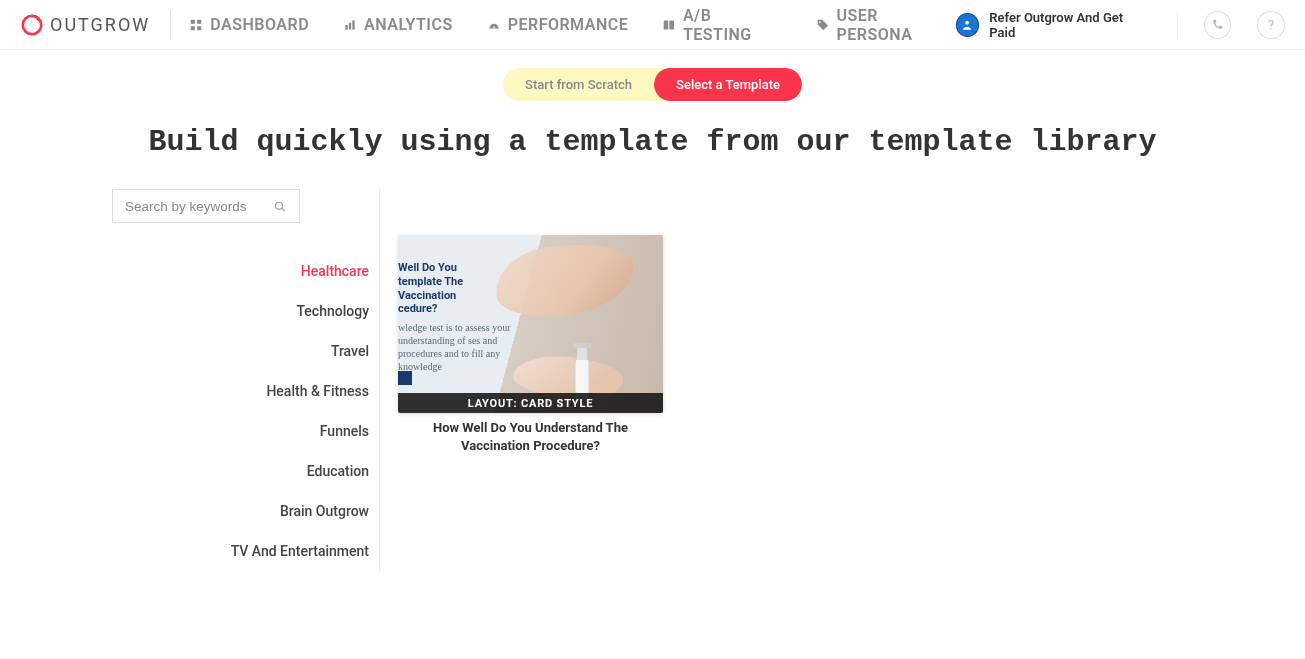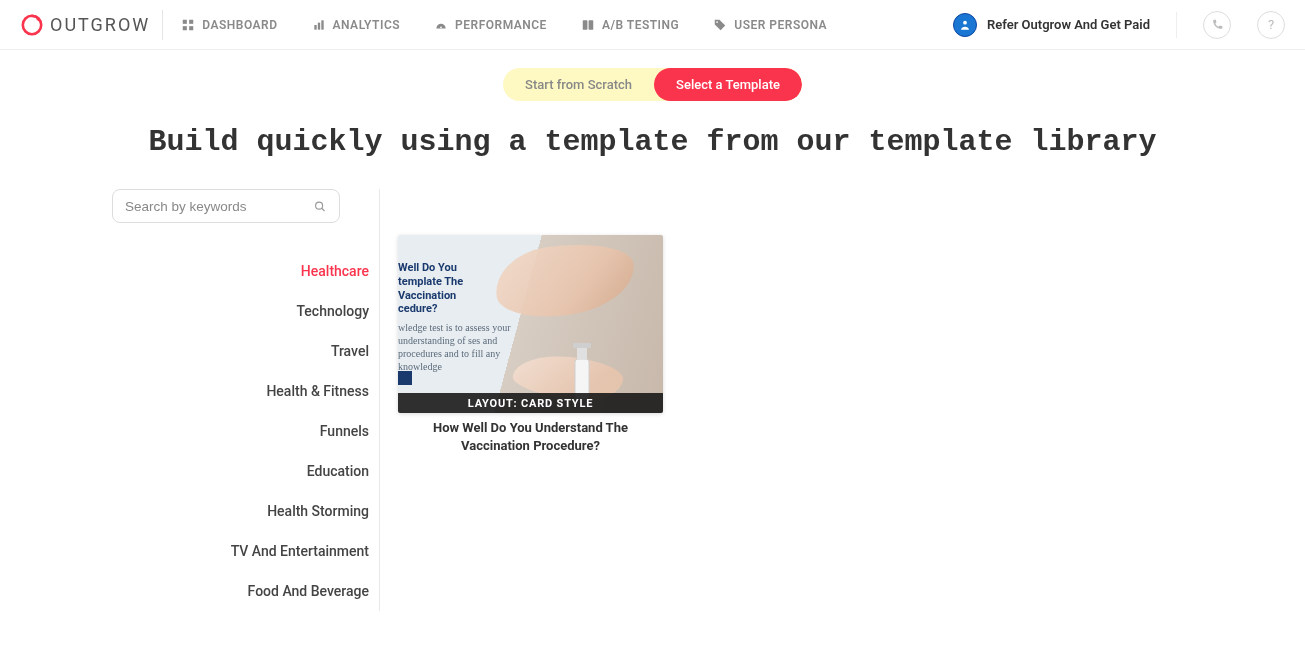--- a/index.html
+++ b/index.html
@@ -1,24 +1,24 @@
 <!DOCTYPE html>
 <html><head>
   <meta charset="utf-8">
   <style>
     * { margin: 0; padding: 0; box-sizing: border-box; }
     body { font-family: -apple-system, BlinkMacSystemFont, "Segoe UI", Roboto, Helvetica, Arial, sans-serif; background: #fff; color: #333; width: 1305px; }
     
     
     .header { display: flex; align-items: center; height: 50px; padding: 0 20px; border-bottom: 1px solid #eee; }
-    .logo { display: flex; align-items: center; gap: 6px; padding-right: 12px; margin-right: 18px; border-right: 1px solid #e5e5e5; height: 30px; }
+    .logo { display: flex; align-items: center; gap: 6px; padding-right: 20px; margin-right: 18px; border-right: 1px solid #e5e5e5; height: 30px; }
     .logo-mark { width: 24px; height: 24px; }
     .logo-text { font-size: 18px; font-weight: 400; letter-spacing: 2px; color: #555; }
     .nav { display: flex; align-items: center; gap: 34px; }
-    .nav-item { display: flex; align-items: center; gap: 7px; font-size: 12px; font-weight: 600; letter-spacing: 0.5px; color: #8a8a8a; cursor: pointer; }
+    .nav-item { display: flex; align-items: center; gap: 7px; font-size: 16px; font-weight: 600; letter-spacing: 0.5px; color: #8a8a8a; cursor: pointer; }
     .nav-item svg { width: 14px; height: 14px; fill: #8a8a8a; }
     .header-right { margin-left: auto; display: flex; align-items: center; gap: 26px; }
     .refer { display: flex; align-items: center; gap: 10px; font-size: 13px; font-weight: 600; color: #333; cursor: pointer; }
     .refer-icon { width: 24px; height: 24px; border-radius: 50%; background: #1976d2; display: flex; align-items: center; justify-content: center; border: 1px solid #0d47a1; }
     .refer-icon svg { width: 14px; height: 14px; fill: #fff; }
     .header-divider { width: 1px; height: 26px; background: #eee; }
     .circle-btn { width: 28px; height: 28px; border-radius: 50%; border: 1px solid #ddd; display: flex; align-items: center; justify-content: center; cursor: pointer; color: #999; }
     .circle-btn svg { width: 13px; height: 13px; fill: #bbb; }
     .circle-btn span { font-size: 13px; color: #bbb; }
     
@@ -28,21 +28,21 @@
     .tab { padding: 9px 22px; font-size: 13px; font-weight: 500; cursor: pointer; }
     .tab.inactive { color: #888; }
     .tab.active { background: #fb344d; color: #fff; border-radius: 20px; }
     
     
     .page-title { text-align: center; font-size: 30px; font-weight: 600; color: #333; padding: 14px 0 30px; font-family: Liberation Mono, monospace; }
     
     
     .main { display: flex; padding: 0 0 0 112px; }
     .sidebar { width: 268px; border-right: 1px solid #e8e8e8; padding-right: 10px; }
-    .search-box { position: relative; display: flex; align-items: center; border: 1px solid #ddd; border-radius: 8px; height: 34px; padding: 0 12px; margin-bottom: 28px; width: 228px; }
+    .search-box { position: relative; display: flex; align-items: center; border: 1px solid #ddd; border-radius: 0; height: 34px; padding: 0 12px; margin-bottom: 28px; width: 188px; }
     .search-box input { border: none; outline: none; width: 100%; font-size: 13.5px; color: #555; background: transparent; }
     .search-box input::placeholder { color: #888; }
     .search-box svg { width: 15px; height: 15px; fill: none; stroke: #999; stroke-width: 2; }
     .cat-list { display: flex; flex-direction: column; align-items: flex-end; }
     .cat-item { padding: 12px 0; font-size: 14px; font-weight: 500; color: #444; cursor: pointer; }
     .cat-item.active { color: #fb344d; }
     
     
     .grid { flex: 1; padding: 46px 0 0 18px; }
     .card { width: 265px; }
@@ -150,23 +150,22 @@
           <line x1="15" y1="15" x2="20" y2="20"></line>
         </svg>
     </div>
     <div class="cat-list">
       <div class="cat-item active">Healthcare</div>
       <div class="cat-item">Technology</div>
       <div class="cat-item">Travel</div>
       <div class="cat-item">Health &amp; Fitness</div>
       <div class="cat-item">Funnels</div>
       <div class="cat-item">Education</div>
-      <div class="cat-item">Health Storming</div>
+      <div class="cat-item">Brain Outgrow</div>
       <div class="cat-item">TV And Entertainment</div>
-      <div class="cat-item">Food And Beverage</div>
     </div>
   </aside>
 
   <section class="grid">
     <div class="card">
       <div class="thumb">
         <div class="thumb-finger"></div>
         <div class="thumb-finger2"></div>
         <svg class="thumb-bottle" viewBox="0 0 26 62">
           <rect x="6" y="18" width="14" height="40" rx="3" fill="#f5f5f5" stroke="#d0d0d0"></rect>

